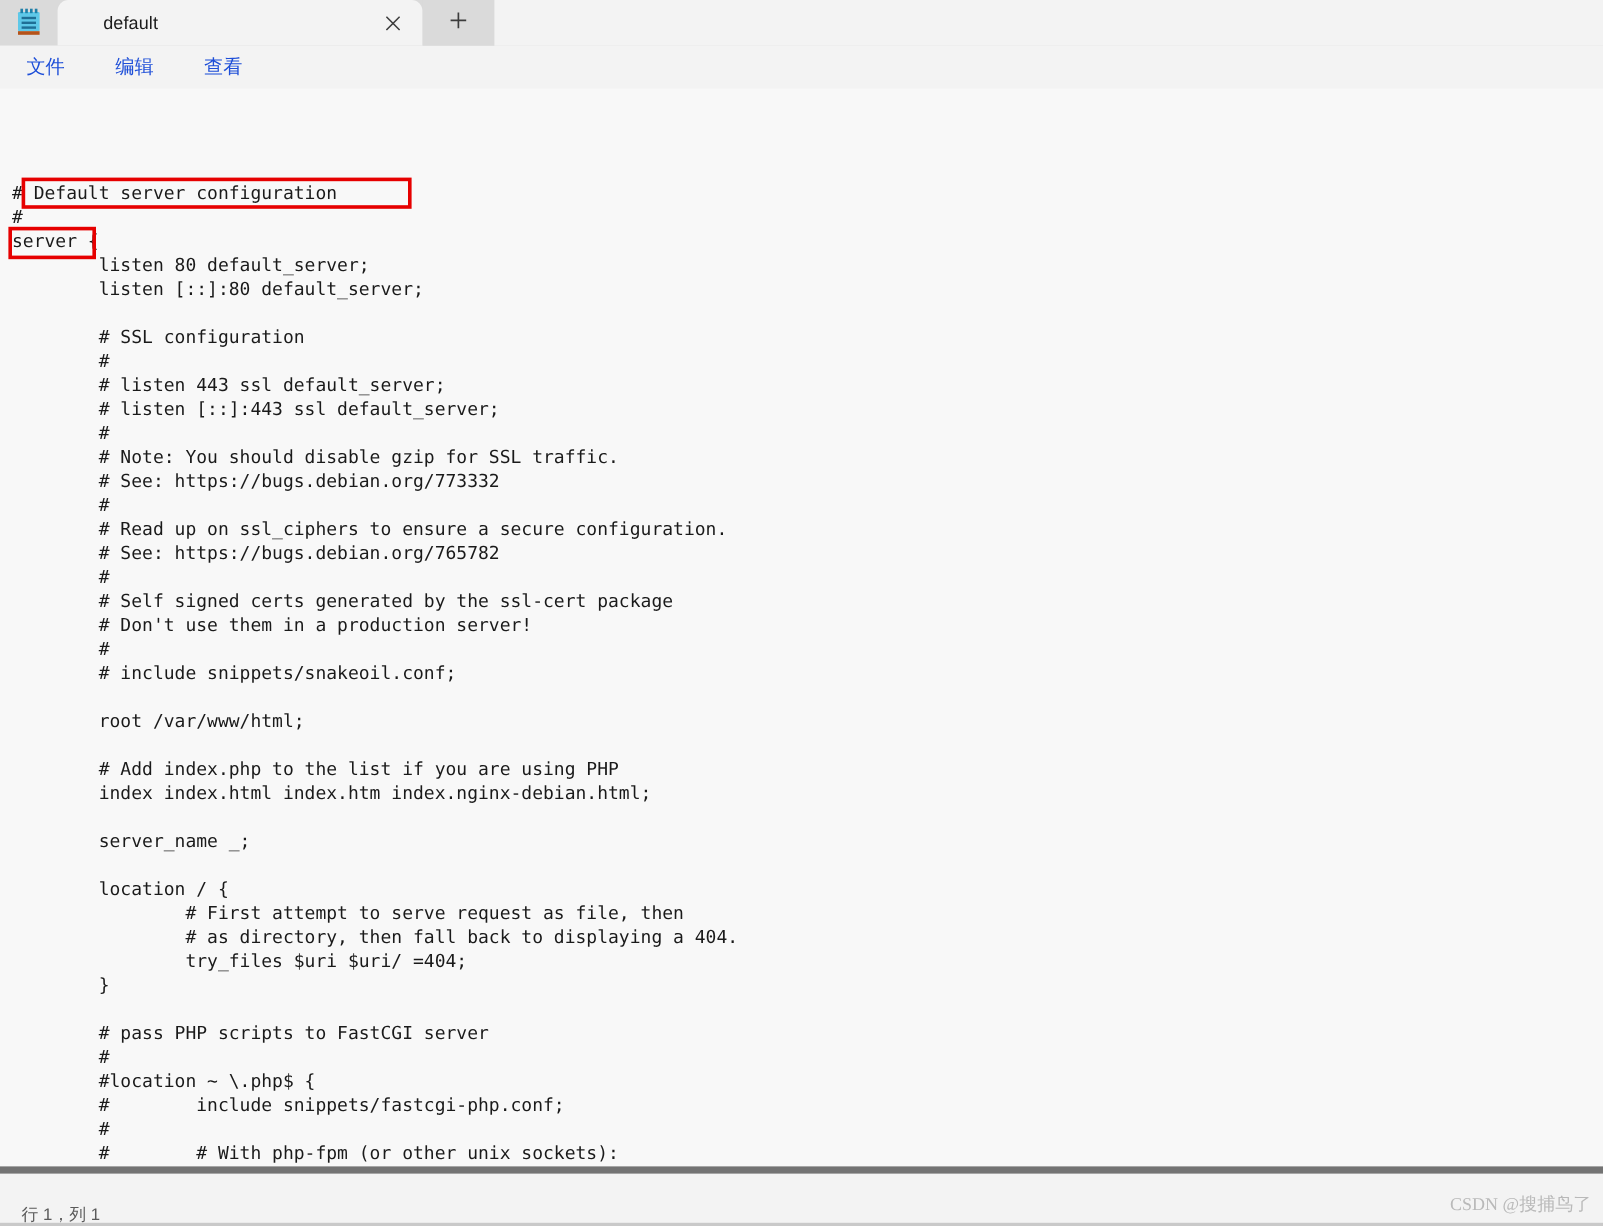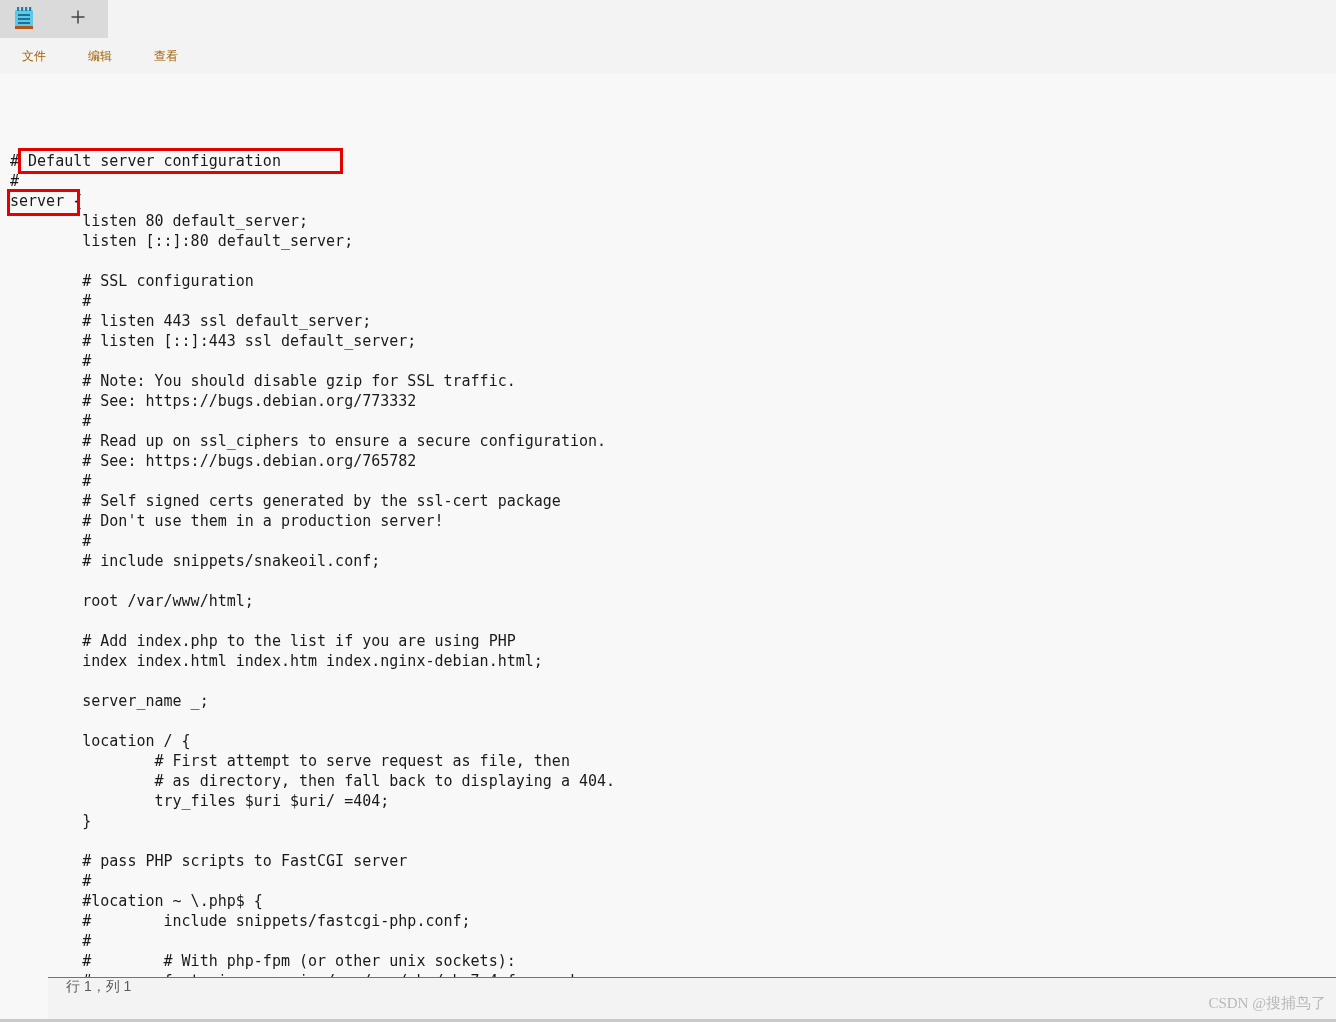--- a/index.html
+++ b/index.html
@@ -96,22 +96,22 @@
   .menubar {
     height: 36px;
     background: #f3f3f3;
     display: flex;
     align-items: center;
     padding-left: 12px;
     flex: 0 0 auto;
     border-bottom: none;
   }
   .menu-item {
-    font-size: 12px;
-    color: #a16207;
+    font-size: 16px;
+    color: #1d4ed8;
     padding: 2px 10px;
     margin-right: 22px;
     border-radius: 4px;
     cursor: default;
     font-family: "Liberation Sans", sans-serif;
     white-space: nowrap;
   }
 
   
   .editor {
@@ -140,26 +140,25 @@
     box-sizing: border-box;
     pointer-events: none;
   }
   #annot-title { left: 18px; top: 74px; width: 325px; height: 26px; }
   #annot-server { left: 7px; top: 115px; width: 73px; height: 27px; }
 
   
   .statusbar {
     height: 44px;
     background: #f3f3f3;
-    border-top: 1px solid #737373;
-    display: flex;
-    align-items: flex-start;
+    border-top: 6px solid #737373;
+    display: flex;
+    align-items: flex-end;
     flex: 0 0 auto;
     position: relative;
-    margin-left: 48px;
   }
   .status-pos {
     margin-left: 18px;
     font-size: 14px;
     color: #5a5a5a;
     font-family: "Liberation Sans", sans-serif;
   }
   .watermark {
     position: absolute;
     right: 10px;
@@ -194,20 +193,29 @@
           <rect x="12" y="0" width="2.2" height="4" fill="#1f7fa8"></rect>
           <rect x="16" y="0" width="2.2" height="4" fill="#1f7fa8"></rect>
           <rect x="5" y="7" width="12" height="2" fill="#1f6f96"></rect>
           <rect x="5" y="11" width="12" height="2" fill="#1f6f96"></rect>
           <rect x="5" y="15" width="12" height="2" fill="#1f6f96"></rect>
           <rect x="2" y="19" width="18" height="3" fill="#b5531a"></rect>
         </svg>
       </span>
     </div>
 
+    <div class="tab">
+      <span class="tab-title">default</span>
+      <span class="tab-close">
+        <svg width="13" height="13" viewBox="0 0 13 13" xmlns="http://www.w3.org/2000/svg">
+          <line x1="1" y1="1" x2="12" y2="12" stroke="#3c3c3c" stroke-width="1.3"></line>
+          <line x1="12" y1="1" x2="1" y2="12" stroke="#3c3c3c" stroke-width="1.3"></line>
+        </svg>
+      </span>
+    </div>
 
     <div class="newtab">
       <span>
         <svg width="16" height="16" viewBox="0 0 16 16" xmlns="http://www.w3.org/2000/svg">
           <line x1="8" y1="1.5" x2="8" y2="14.5" stroke="#3c3c3c" stroke-width="1.4"></line>
           <line x1="1.5" y1="8" x2="14.5" y2="8" stroke="#3c3c3c" stroke-width="1.4"></line>
         </svg>
       </span>
     </div>
 

